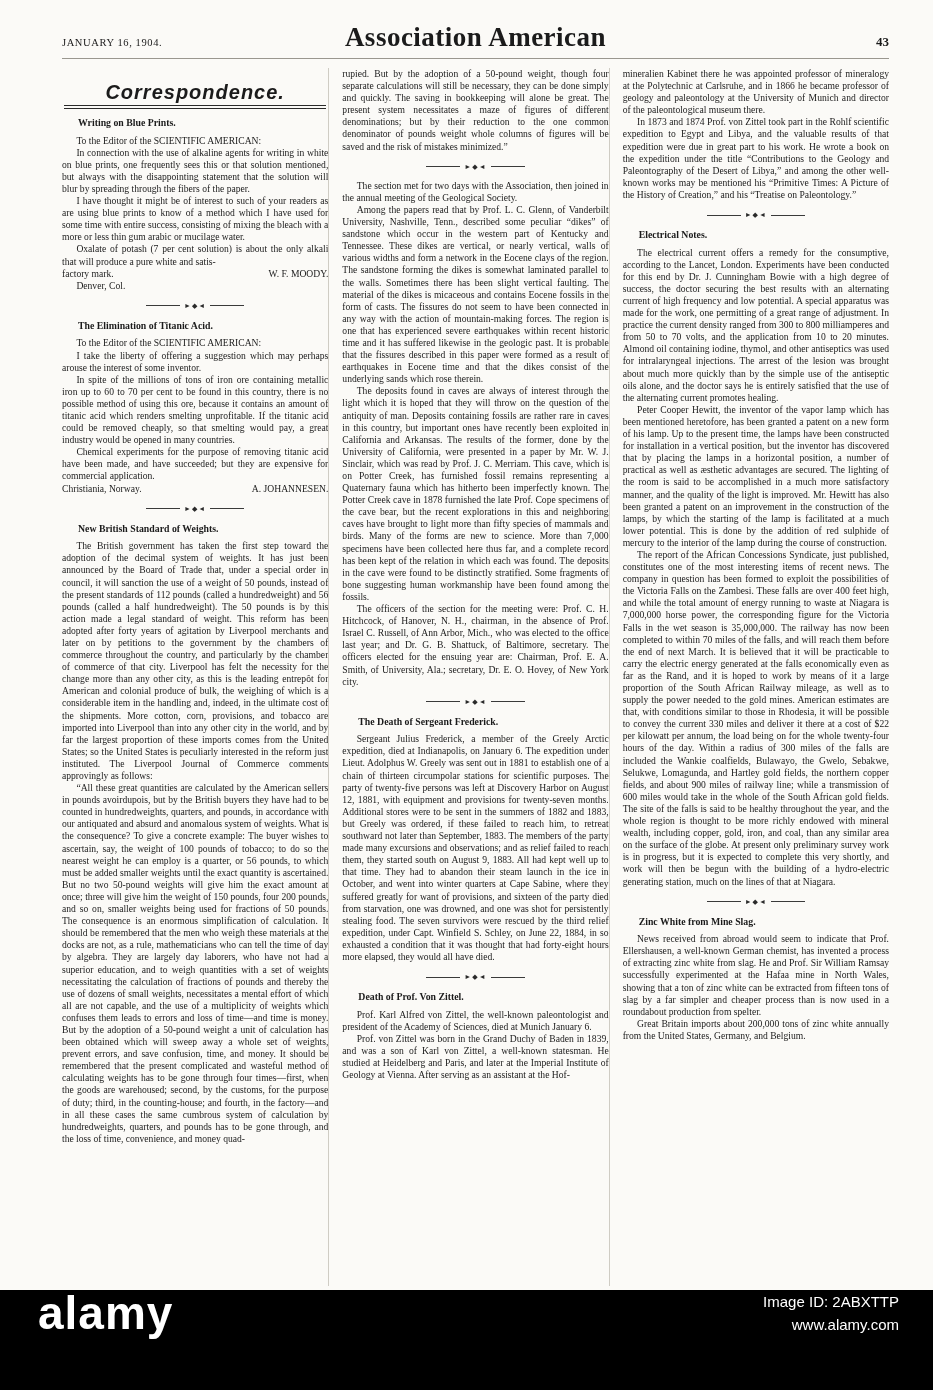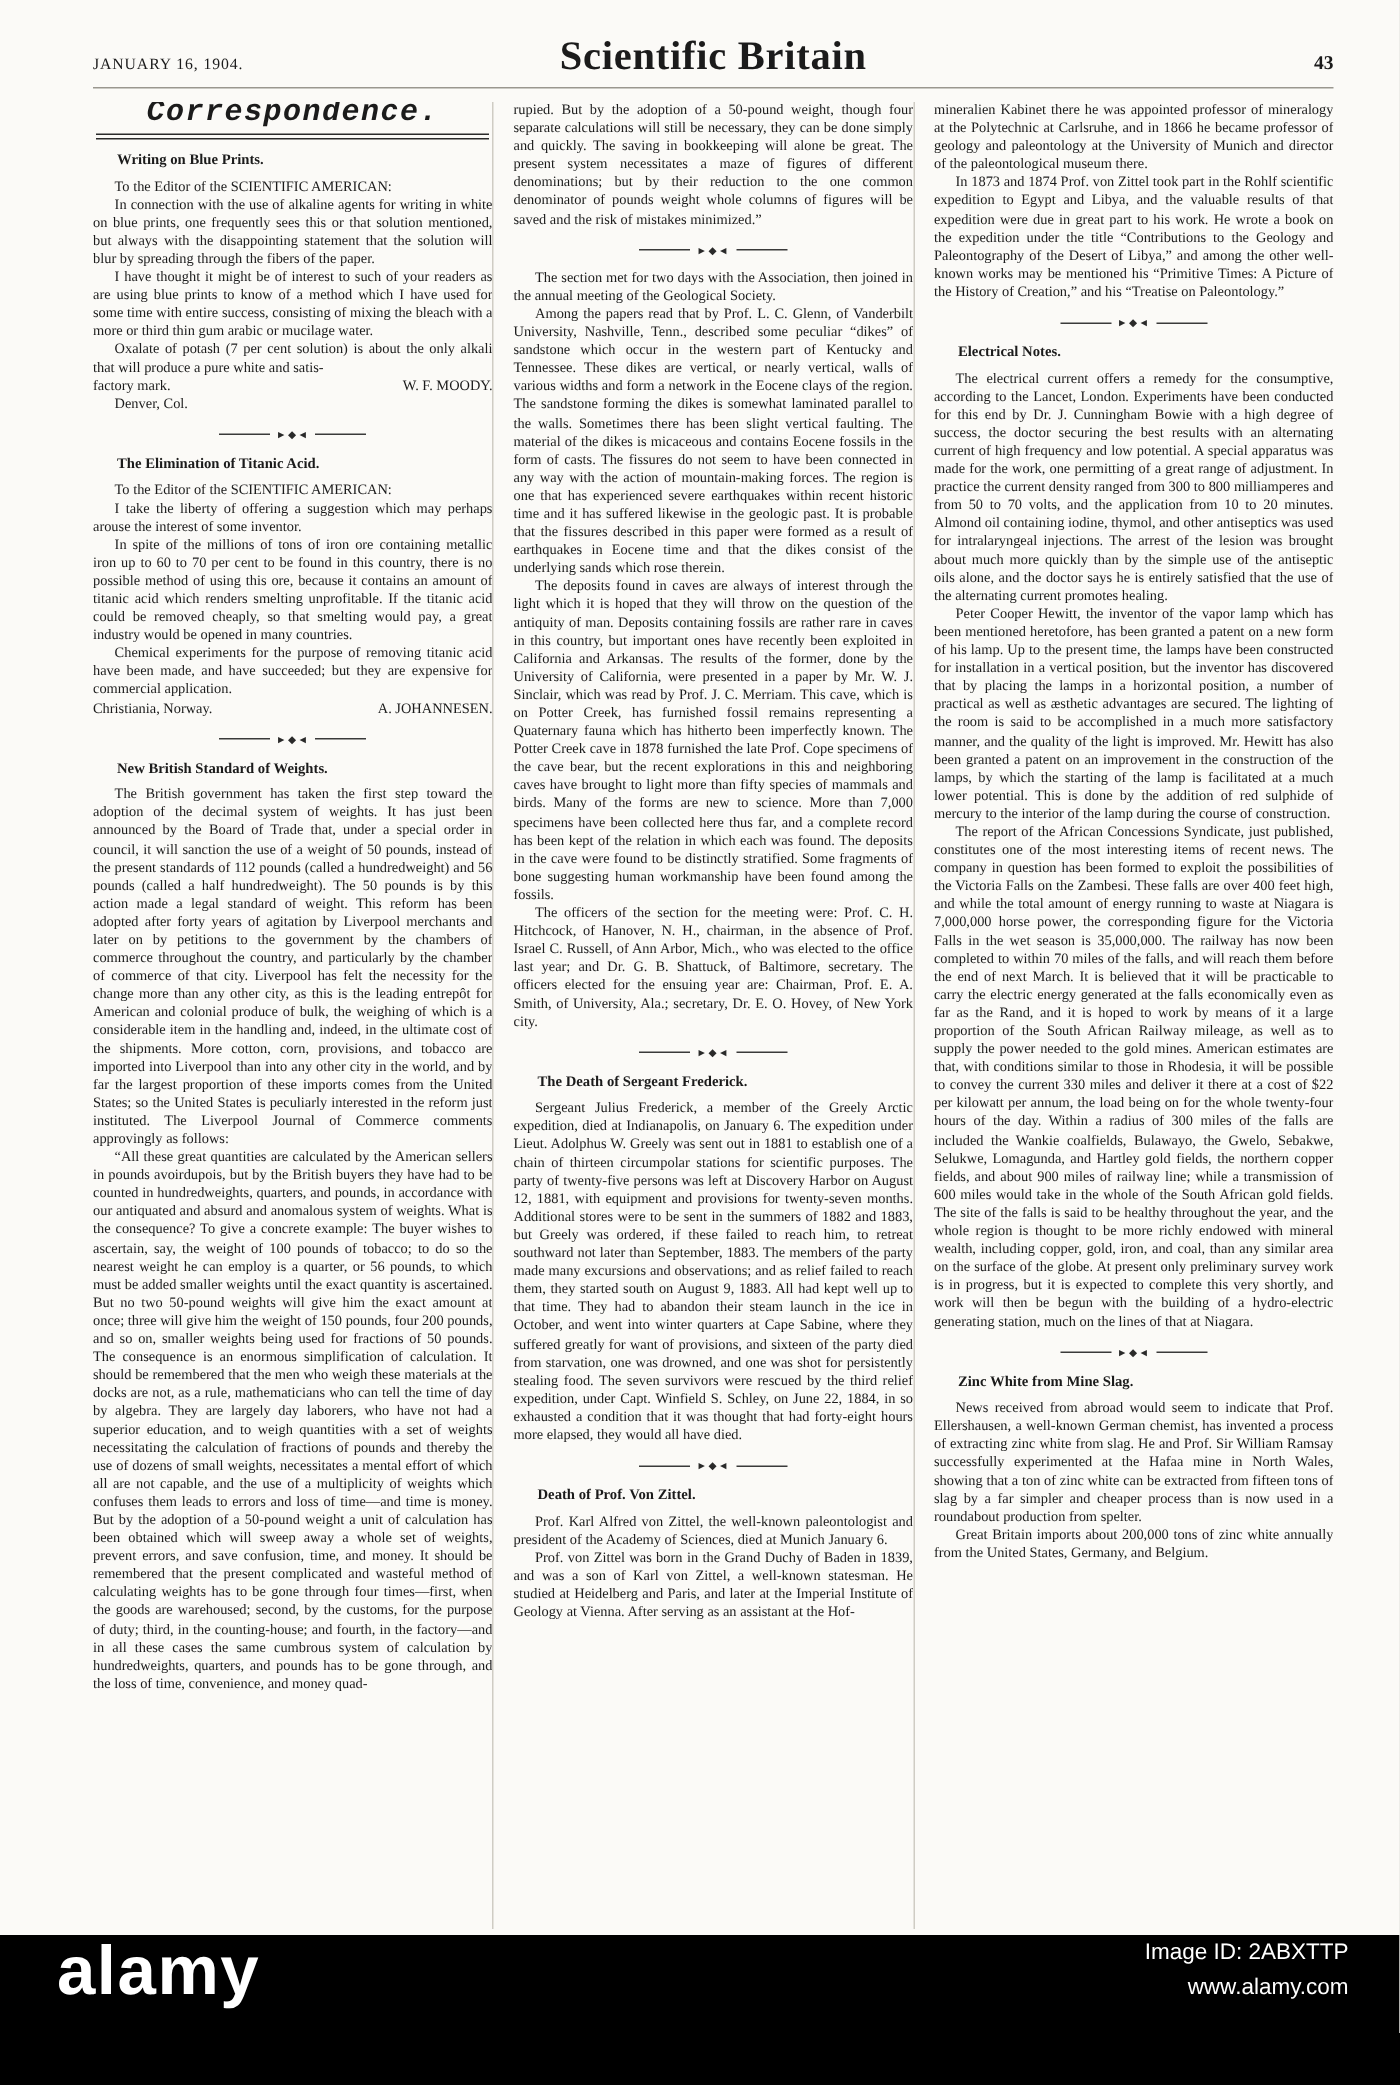--- a/index.html
+++ b/index.html
@@ -15,52 +15,52 @@
   .header-rule { border-top: 1px solid #9a978f; margin-top: 5px; }
 
   .columns { display: flex; margin-top: 9px; height: 1218px; overflow: hidden; }
   .col { flex: 1 1 0; min-width: 0; font-size: 9.6px; line-height: 12.1px; text-align: justify; overflow: hidden; }
   .col + .col { border-left: 1px solid #cfccc4; padding-left: 13px; }
 
   .para { text-indent: 1.5em; }
   .para.noindent { text-indent: 0; }
   .art-heading { font-size: 9.8px; font-weight: bold; margin: 8px 16px 5px; line-height: 12.5px; }
   .ornament-wrap { margin-bottom: 7px; }
-  .ornament-title { font-family: Liberation Mono, monospace; font-style: italic; font-weight: bold; font-size: 20px; text-align: center; letter-spacing: 1px; margin: 2px 0 7px; }
+  .ornament-title { font-family: Liberation Sans, sans-serif; font-style: italic; font-weight: bold; font-size: 20px; text-align: center; letter-spacing: 1px; margin: 18px 0 7px; }
   .double-rule { border-top: 1px solid #2a2a2a; border-bottom: 1px solid #2a2a2a; height: 4px; margin: 0 2px; }
   .divider { display: flex; align-items: center; justify-content: center; margin: 8px 0 7px; }
   .dline { width: 34px; border-top: 1px solid #3a3a3a; }
   .dglyph { font-size: 7px; margin: 0 4px; letter-spacing: 1px; color: #2a2a2a; }
   .sig { display: flex; justify-content: space-between; }
 
   .alamy-bar { flex: 0 0 100px; height: 100px; background: #000; display: flex; align-items: flex-start; justify-content: space-between; padding: 0 34px 0 38px; }
   .alamy-logo { color: #fff; font-family: "Liberation Sans", sans-serif; font-weight: bold; font-size: 46px; letter-spacing: 1px; line-height: 1; }
   .alamy-right { color: #fff; font-family: "Liberation Sans", sans-serif; font-size: 15px; line-height: 23px; text-align: right; }
 </style>
 </head>
 <body>
 
 <div class="page">
   <div class="scan">
     <header class="masthead">
       <div class="date">JANUARY 16, 1904.</div>
-      <div class="title">Scientific Britain</div>
+      <div class="title">Association American</div>
       <div class="pagenum">43</div>
     </header>
     <div class="header-rule"></div>
     <div class="columns">
         <div class="col">
           <div class="ornament-wrap">
             <div class="ornament-title">Correspondence.</div>
             <div class="double-rule"></div>
           </div>
           <h3 class="art-heading">Writing on Blue Prints.</h3>
           <p class="para">To the Editor of the SCIENTIFIC AMERICAN:</p>
           <p class="para">In connection with the use of alkaline agents for writing in white on blue prints, one frequently sees this or that solution mentioned, but always with the disappointing statement that the solution will blur by spreading through the fibers of the paper.</p>
-          <p class="para">I have thought it might be of interest to such of your readers as are using blue prints to know of a method which I have used for some time with entire success, consisting of mixing the bleach with a more or third thin gum arabic or mucilage water.</p>
+          <p class="para">I have thought it might be of interest to such of your readers as are using blue prints to know of a method which I have used for some time with entire success, consisting of mixing the bleach with a more or less thin gum arabic or mucilage water.</p>
           <p class="para">Oxalate of potash (7 per cent solution) is about the only alkali that will produce a pure white and satis-</p>
           <div class="sig">
             <span>factory mark.</span>
             <span>W. F. MOODY.</span>
           </div>
           <p class="para">Denver, Col.</p>
           <div class="divider">
             <span class="dline"></span>
             <span class="dglyph">►◆◄</span>
             <span class="dline"></span>

